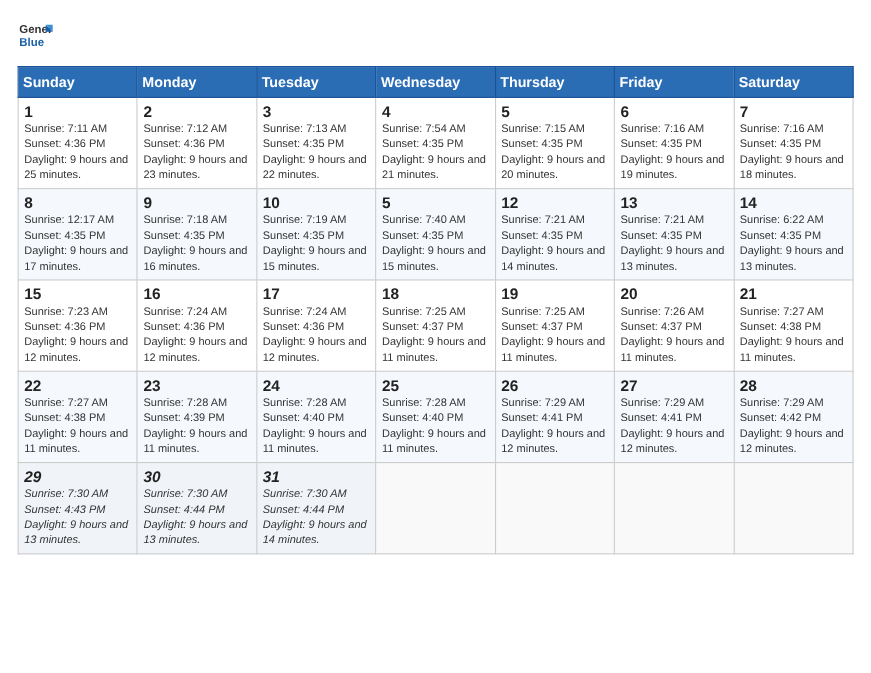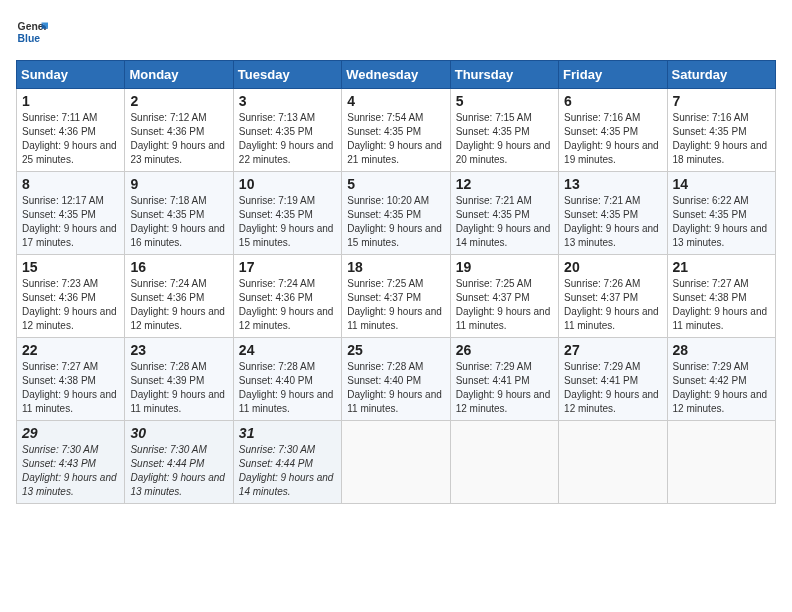--- a/index.html
+++ b/index.html
@@ -192,21 +192,21 @@
         <span class="day-number">10</span>
         <div class="day-info">
           <span>Sunrise: 7:19 AM</span><br>
           <span>Sunset: 4:35 PM</span><br>
           <span>Daylight: 9 hours and 15 minutes.</span>
         </div>
       </td>
         <td>
         <span class="day-number">5</span>
         <div class="day-info">
-          <span>Sunrise: 10:20 AM</span><br>
+          <span>Sunrise: 7:40 AM</span><br>
           <span>Sunset: 4:35 PM</span><br>
           <span>Daylight: 9 hours and 15 minutes.</span>
         </div>
       </td>
         <td>
         <span class="day-number">12</span>
         <div class="day-info">
           <span>Sunrise: 7:21 AM</span><br>
           <span>Sunset: 4:35 PM</span><br>
           <span>Daylight: 9 hours and 14 minutes.</span>

